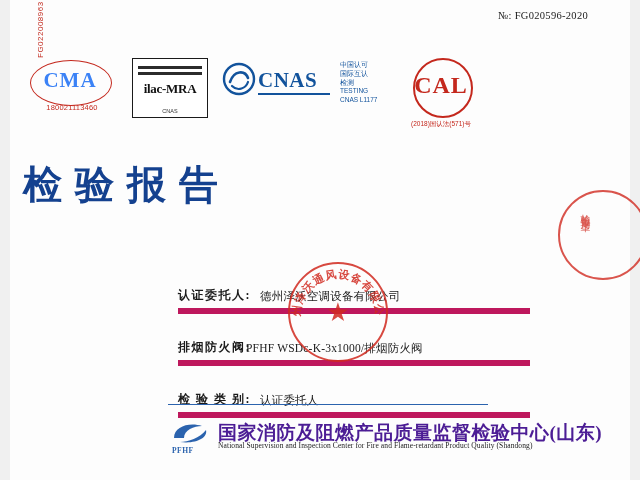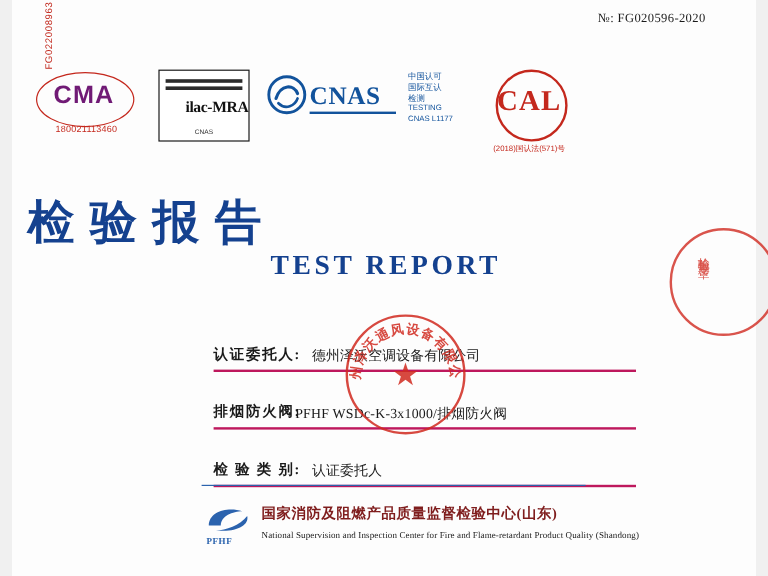--- a/index.html
+++ b/index.html
@@ -83,24 +83,24 @@
     left: 0; top: 0;
     width: 80px; height: 44px;
     border: 1.6px solid #c4281d;
     border-radius: 50%;
   }
   .cma .txt {
     position: absolute;
     left: 0; top: 8px;
     width: 80px;
     text-align: center;
-    font-family: Liberation Sans, sans-serif;
+    font-family: Liberation Serif, serif;
     font-weight: bold;
     font-size: 21px;
-    color: #701a75;
+    color: #3b82f6;
     letter-spacing: 1px;
   }
   .cma .sub {
     position: absolute;
     left: -8px;
     top: 43px;
     width: 100px;
     text-align: center;
     font-size: 7.5px;
     color: #c4281d;
@@ -122,21 +122,21 @@
     left: 5px;
     width: 64px;
     height: 3px;
     background: #2b2b2b;
   }
   .ilac .word {
     position: absolute;
     left: 0;
     top: 22px;
     width: 74px;
-    text-align: right;
+    text-align: center;
     font-family: "Liberation Serif", serif;
     font-weight: bold;
     font-size: 13px;
     color: #111;
     letter-spacing: -0.3px;
   }
   .ilac .tiny {
     position: absolute;
     left: 0;
     bottom: 3px;
@@ -266,21 +266,21 @@
   
   .fields {
     position: absolute;
     left: 168px;
     top: 278px;
     width: 352px;
   }
   .field {
     position: relative;
     height: 30px;
-    border-bottom: 2px solid #be185d;
+    border-bottom: 6px solid #be185d;
     margin-bottom: 16px;
   }
   .field .label {
     position: absolute;
     left: 0;
     bottom: 4px;
     font-family: "Liberation Serif", serif;
     font-size: 12px;
     font-weight: bold;
     color: #1a1a1a;
@@ -388,22 +388,22 @@
     font-weight: bold;
     color: #2b63ae;
     letter-spacing: 0.5px;
   }
   .footer .cn {
     position: absolute;
     left: 48px;
     top: 2px;
     font-family: "Liberation Serif", serif;
     font-weight: bold;
-    font-size: 12px;
-    color: #7f1d1d;
+    font-size: 19px;
+    color: #4c1d95;
     letter-spacing: 0.5px;
     white-space: nowrap;
   }
   .footer .en {
     position: absolute;
     left: 48px;
     top: 23px;
     font-family: "Liberation Serif", serif;
     font-size: 7.5px;
     color: #1a1a1a;
@@ -464,21 +464,20 @@
       </div>
 
       <div class="cal">
         <div class="ring"></div>
         <div class="letters">CAL</div>
         <div class="cert-no">(2018)国认法(571)号</div>
       </div>
     </div>
 
     <div class="title-cn">检验报告</div>
-    <div class="title-en">TEST REPORT</div>
 
     <div class="fields">
       <div class="field f1">
         <span class="label">认证委托人:</span>
         <span class="value">德州泽沃空调设备有限公司</span>
       </div>
       <div class="field f2">
         <span class="label">排烟防火阀:</span>
         <span class="value">PFHF WSDc-K-3x1000/排烟防火阀</span>
       </div>

